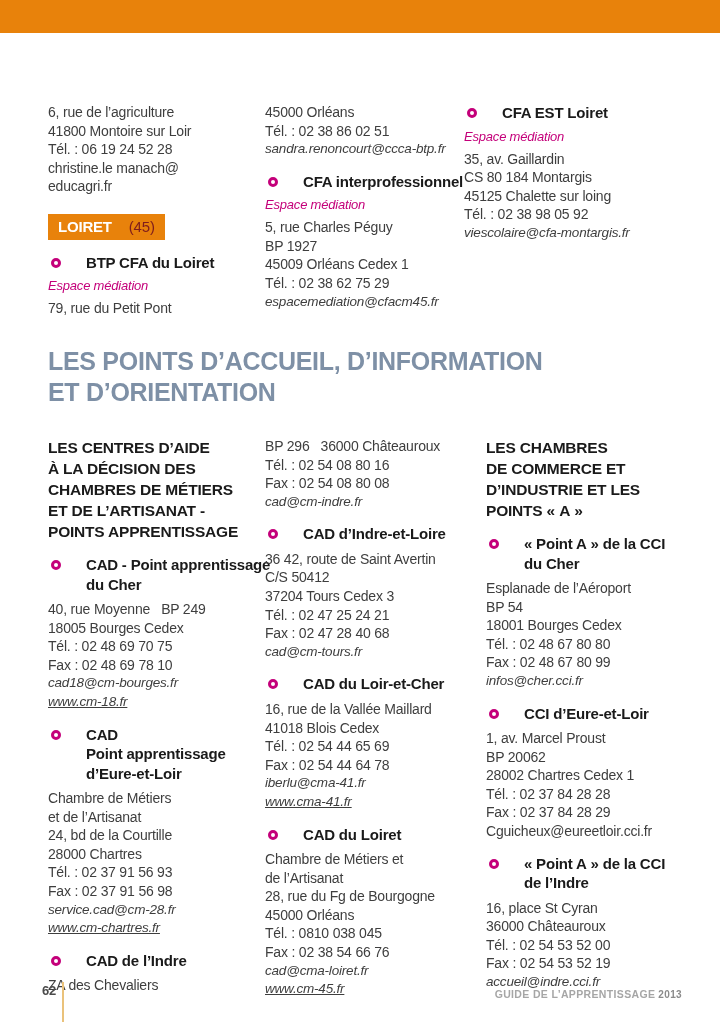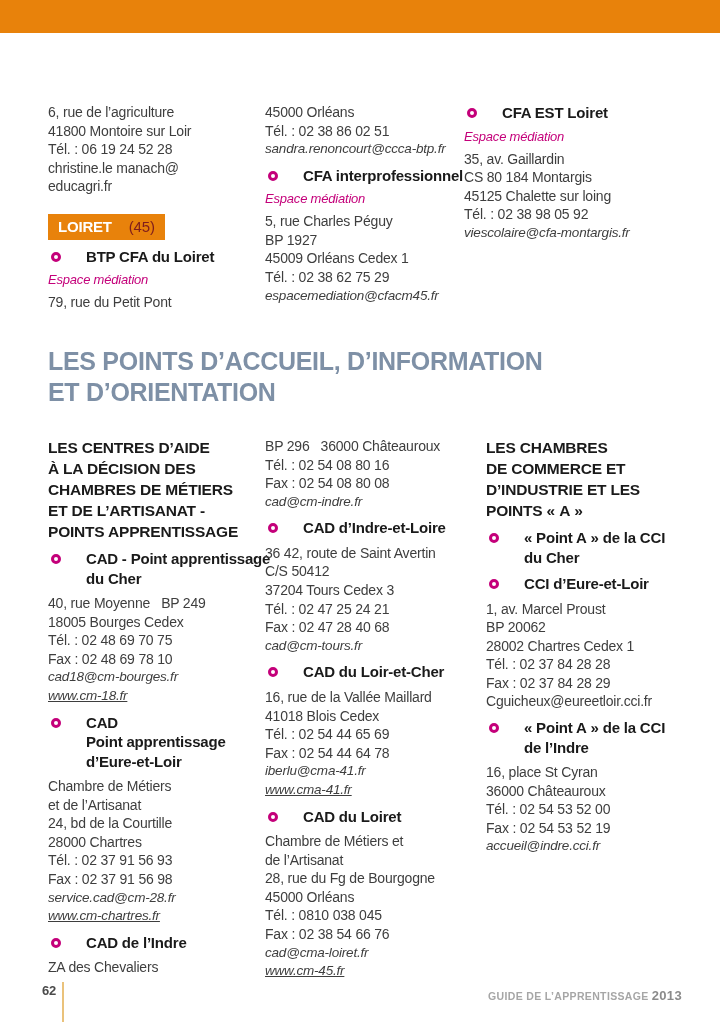--- a/index.html
+++ b/index.html
@@ -31,21 +31,21 @@
   .col > .block:first-child{margin-top:5px;}
 
   .line{font-size:14px;line-height:18.6px;white-space:nowrap;}
   .line.it{font-style:italic;font-size:13.5px;}
   .line.link{font-style:italic;font-size:13.5px;text-decoration:underline;}
 
   .colheading{margin:0;font-size:15.5px;line-height:21px;font-weight:700;
     color:var(--heading-black);letter-spacing:-0.2px;}
   .colheading div{white-space:nowrap;}
 
-  .entry{margin-top:7px;}
+  .entry{margin-top:13px;}
   .entry-title{position:relative;padding-left:38px;font-weight:700;font-size:15px;
     line-height:19.5px;color:var(--heading-black);}
   .entry-title div{white-space:nowrap;}
   .bullet{position:absolute;left:3px;top:5px;width:4px;height:4px;
     border:3px solid var(--magenta);border-radius:50%;background:#ffffff;}
   .subtitle{margin-top:6px;font-size:13px;font-style:italic;color:var(--magenta);}
   .entry-body{margin-top:6px;}
 
   .region-box{display:inline-block;background:var(--orange);color:#ffffff;
     font-weight:700;font-size:15px;padding:4px 10px 5px 10px;margin-top:18px;}
@@ -53,21 +53,21 @@
 
   .section-title{position:absolute;left:48px;top:346px;margin:0;
     font-size:25px;line-height:31px;font-weight:700;color:var(--blue-heading);
     letter-spacing:-0.3px;}
   .section-title div{white-space:nowrap;}
 
   .page-num{position:absolute;left:42px;top:983px;font-size:13px;font-weight:700;color:#4a4a4a;}
   .footer-line{position:absolute;left:62px;top:982px;width:2px;height:40px;background:var(--footer-line);}
   .footer-right{position:absolute;right:38px;top:988px;font-size:10.5px;font-weight:700;
     color:var(--footer-gray);letter-spacing:0.35px;white-space:nowrap;}
-  .footer-year{font-size:13px;color:var(--footer-year);margin-left:3px;}
+  .footer-year{font-size:10px;color:var(--footer-year);margin-left:3px;}
 </style>
 </head>
 <body>
 
 <div class="page">
   <div class="top-band"></div>
 
   <div class="col top-col-0" id="top-col-0"><div class="block">
         <div class="line">6, rue de l’agriculture</div>
         <div class="line">41800 Montoire sur Loir</div>
@@ -236,20 +236,28 @@
         <div>DE COMMERCE ET</div>
         <div>D’INDUSTRIE ET LES</div>
         <div>POINTS «&nbsp;A&nbsp;»</div>
       </h3>
       <div class="block entry">
         <div class="entry-title">
           <span class="bullet"></span>
           <div>«&nbsp;Point A&nbsp;» de la CCI</div>
           <div>du Cher</div>
         </div>
+        <div class="entry-body">
+          <div class="line">Esplanade de l’Aéroport</div>
+          <div class="line">BP 54</div>
+          <div class="line">18001 Bourges Cedex</div>
+          <div class="line">Tél. : 02 48 67 80 80</div>
+          <div class="line">Fax : 02 48 67 80 99</div>
+          <div class="line it">infos@cher.cci.fr</div>
+        </div>
       </div>
       <div class="block entry">
         <div class="entry-title">
           <span class="bullet"></span>
           <div>CCI d’Eure-et-Loir</div>
         </div>
         <div class="entry-body">
           <div class="line">1, av. Marcel Proust</div>
           <div class="line">BP 20062</div>
           <div class="line">28002 Chartres Cedex 1</div>

